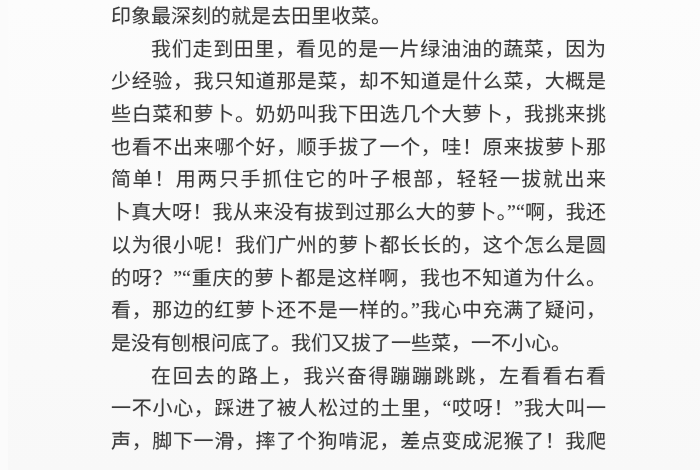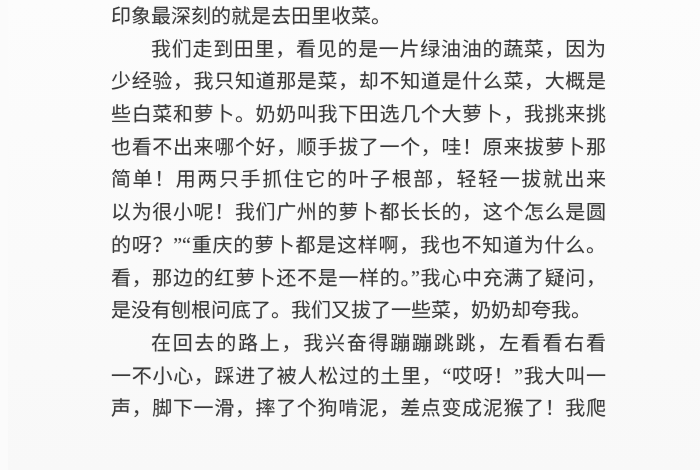--- a/index.html
+++ b/index.html
@@ -49,21 +49,22 @@
 <body>
 
 <div class="page">
   <div class="text-block" style="color: rgb(58, 58, 58);">
       <div class="line no-fill">印象最深刻的就是去田里收菜。</div>
       <div class="line indent">我们走到田里，看见的是一片绿油油的蔬菜，因为缺</div>
       <div class="line">少经验，我只知道那是菜，却不知道是什么菜，大概是一</div>
       <div class="line">些白菜和萝卜。奶奶叫我下田选几个大萝卜，我挑来挑去</div>
       <div class="line">也看不出来哪个好，顺手拔了一个，哇！原来拔萝卜那么</div>
       <div class="line no-fill">简单！用两只手抓住它的叶子根部，轻轻一拔就出来了。</div>
+      <div class="line">卜真大呀！我从来没有拔到过那么大的萝卜。”“啊，我还</div>
       <div class="line">以为很小呢！我们广州的萝卜都长长的，这个怎么是圆圆</div>
       <div class="line">的呀？”“重庆的萝卜都是这样啊，我也不知道为什么。你</div>
       <div class="line">看，那边的红萝卜还不是一样的。”我心中充满了疑问，但</div>
-      <div class="line no-fill">是没有刨根问底了。我们又拔了一些菜，奶奶却夸我。</div>
+      <div class="line no-fill">是没有刨根问底了。我们又拔了一些菜，一不小心。</div>
       <div class="line indent">在回去的路上，我兴奋得蹦蹦跳跳，左看看右看看，</div>
       <div class="line">一不小心，踩进了被人松过的土里，“哎呀！”我大叫一</div>
       <div class="line">声，脚下一滑，摔了个狗啃泥，差点变成泥猴了！我爬起</div>
     </div>
 </div>
 
 </body></html>

